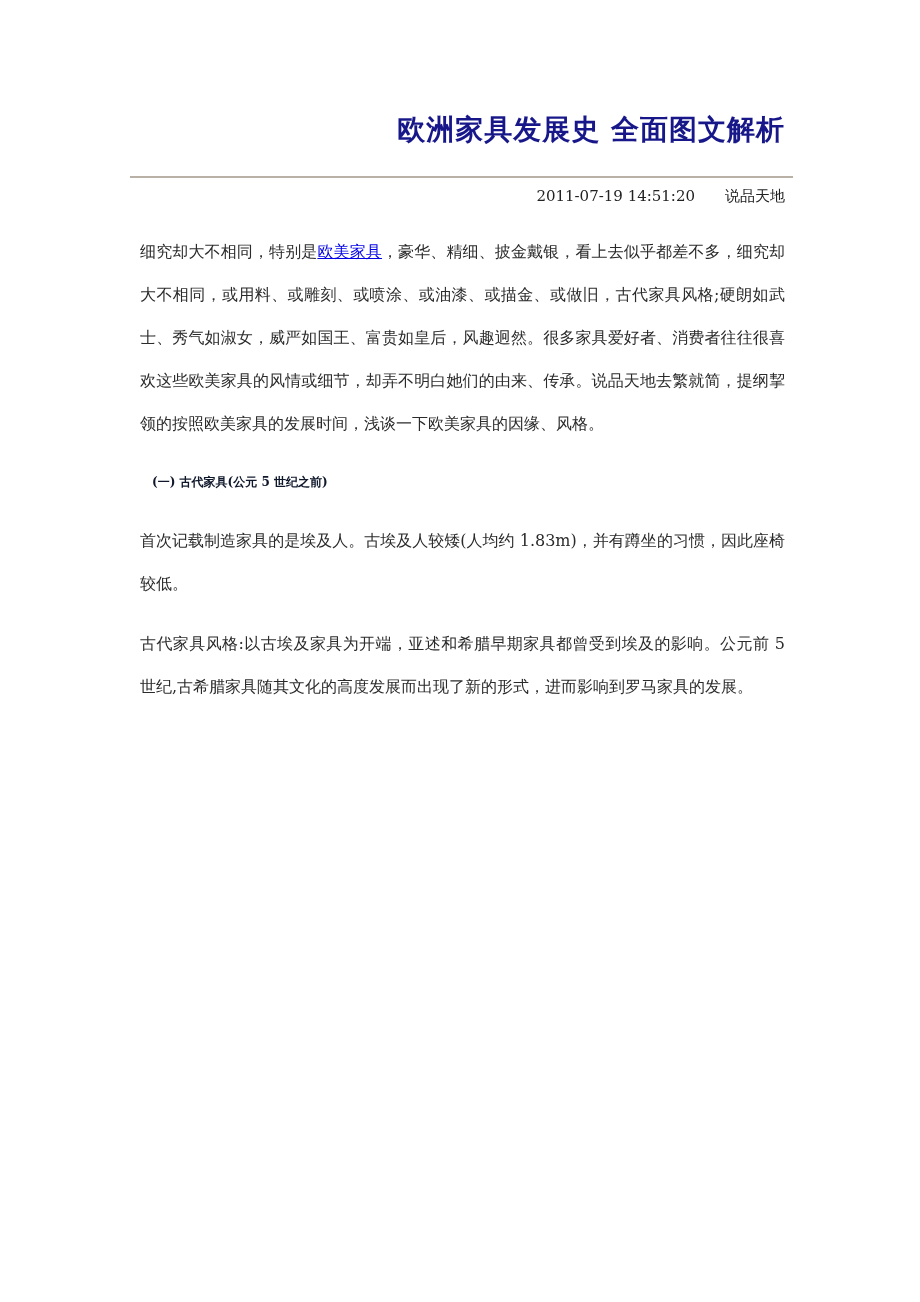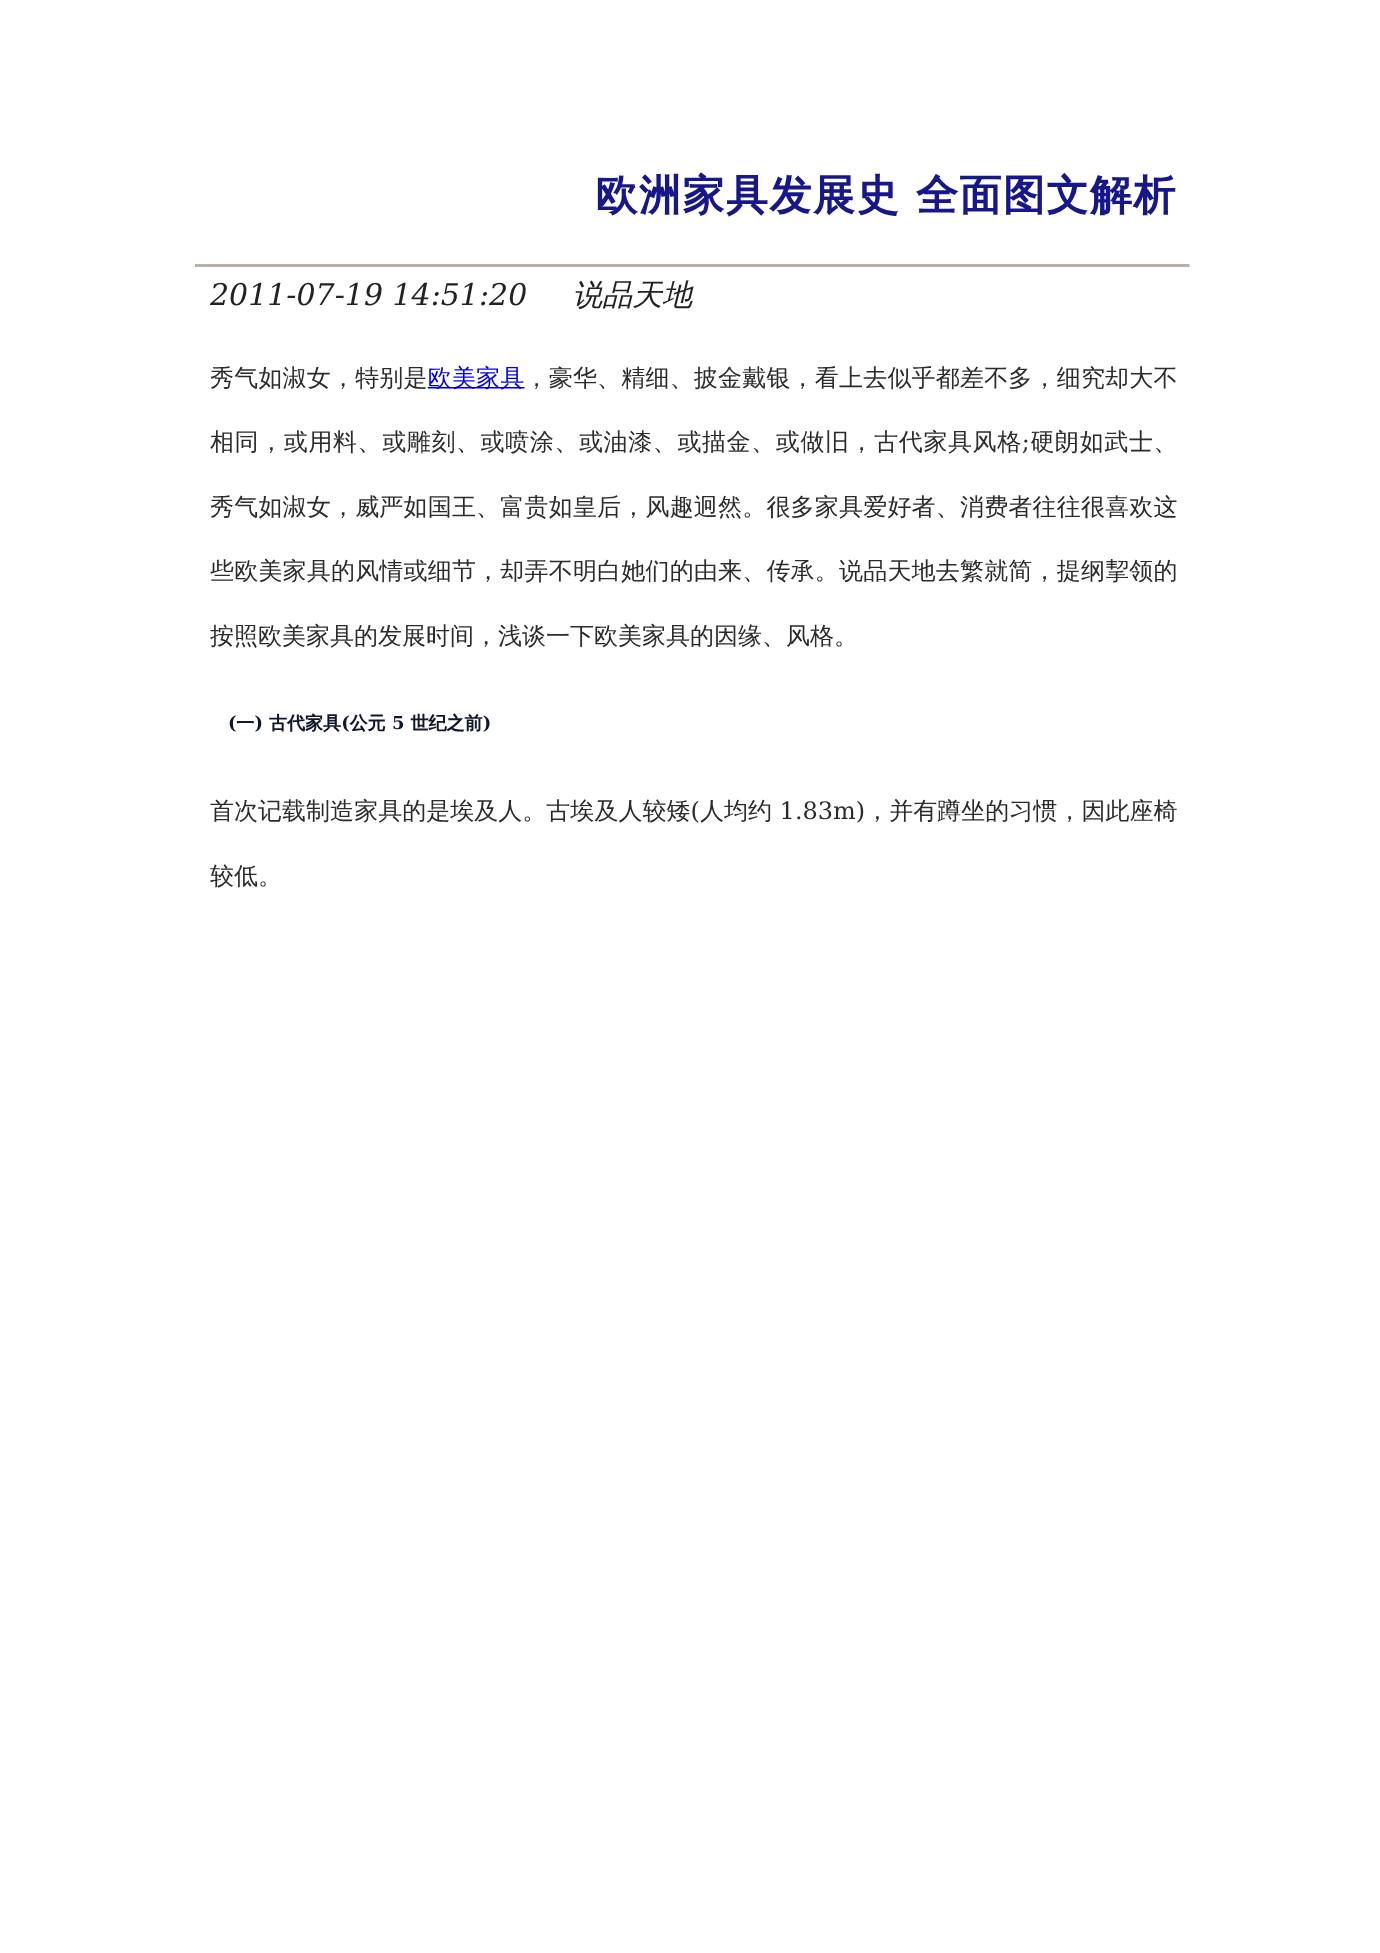--- a/index.html
+++ b/index.html
@@ -33,25 +33,24 @@
     letter-spacing: 1px;
     white-space: nowrap;
   }
   .divider {
     border: none;
     border-top: 2px solid var(--divider-color);
     margin: 28px -8px 0 -10px;
   }
   .meta-line {
     margin-top: 8px;
-    font-size: 20px;
+    font-size: 15px;
     line-height: 20px;
-    text-align: left;
+    text-align: right;
     color: #222222;
-    font-style: italic;
   }
   .meta-line .source { margin-left: 30px; }
   .body-para {
     margin: 24px 0 0 0;
     font-size: 16px;
     line-height: 43px;
     color: var(--body-color);
     text-align: justify;
     text-justify: inter-ideograph;
   }
@@ -74,20 +73,21 @@
 <div class="page">
 
   <h1 class="doc-title">欧洲家具发展史 全面图文解析</h1>
 
   <hr class="divider">
 
   <div class="meta-line">
     <span class="datetime">2011-07-19 14:51:20</span><span class="source">说品天地</span>
   </div>
 
-  <p class="body-para"><span>秀气如淑女，特别是</span><a href="#">欧美家具</a><span>，豪华、精细、披金戴银，看上去似乎都差不多，细究却大不相同，或用料、或雕刻、或喷涂、或油漆、或描金、或做旧，古代家具风格;硬朗如武士、秀气如淑女，威严如国王、富贵如皇后，风趣迥然。很多家具爱好者、消费者往往很喜欢这些欧美家具的风情或细节，却弄不明白她们的由来、传承。说品天地去繁就简，提纲挈领的按照欧美家具的发展时间，浅谈一下欧美家具的因缘、风格。</span></p>
+  <p class="body-para"><span>细究却大不相同，特别是</span><a href="#">欧美家具</a><span>，豪华、精细、披金戴银，看上去似乎都差不多，细究却大不相同，或用料、或雕刻、或喷涂、或油漆、或描金、或做旧，古代家具风格;硬朗如武士、秀气如淑女，威严如国王、富贵如皇后，风趣迥然。很多家具爱好者、消费者往往很喜欢这些欧美家具的风情或细节，却弄不明白她们的由来、传承。说品天地去繁就简，提纲挈领的按照欧美家具的发展时间，浅谈一下欧美家具的因缘、风格。</span></p>
 
   <h2 class="section-heading">(一)  古代家具(公元 5 世纪之前)</h2>
 
   <p class="body-para after-heading">首次记载制造家具的是埃及人。古埃及人较矮(人均约 1.83m)，并有蹲坐的习惯，因此座椅较低。</p>
 
+  <p class="body-para last">古代家具风格:以古埃及家具为开端，亚述和希腊早期家具都曾受到埃及的影响。公元前 5 世纪,古希腊家具随其文化的高度发展而出现了新的形式，进而影响到罗马家具的发展。</p>
 
 </div>
 
 </body></html>

